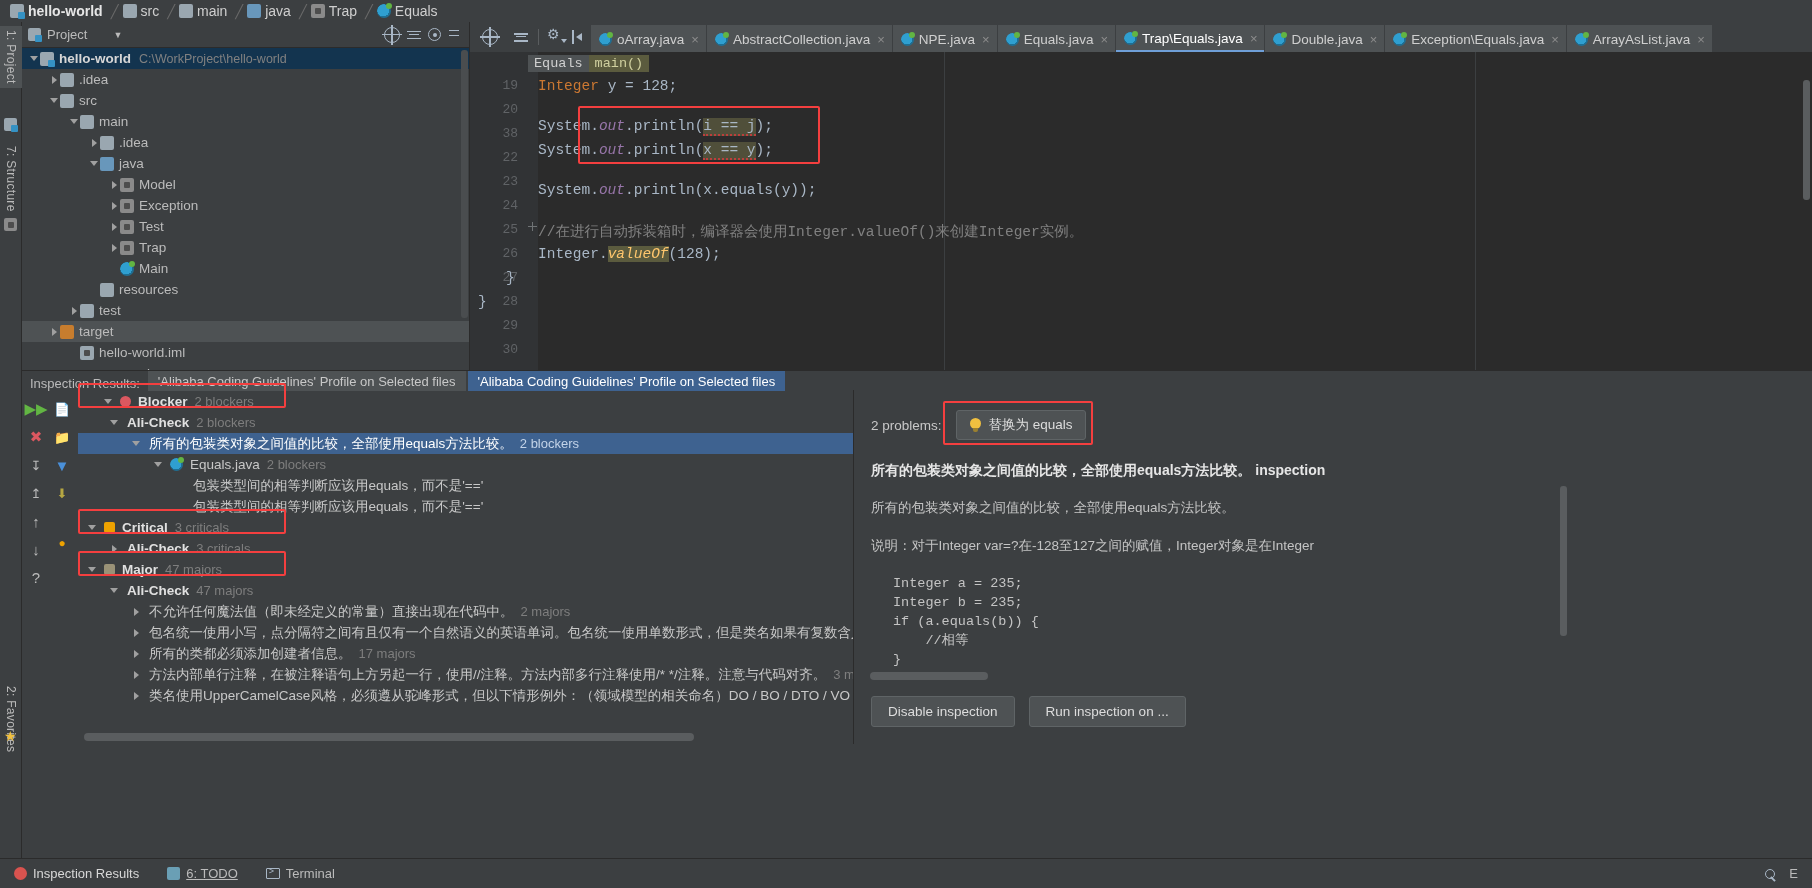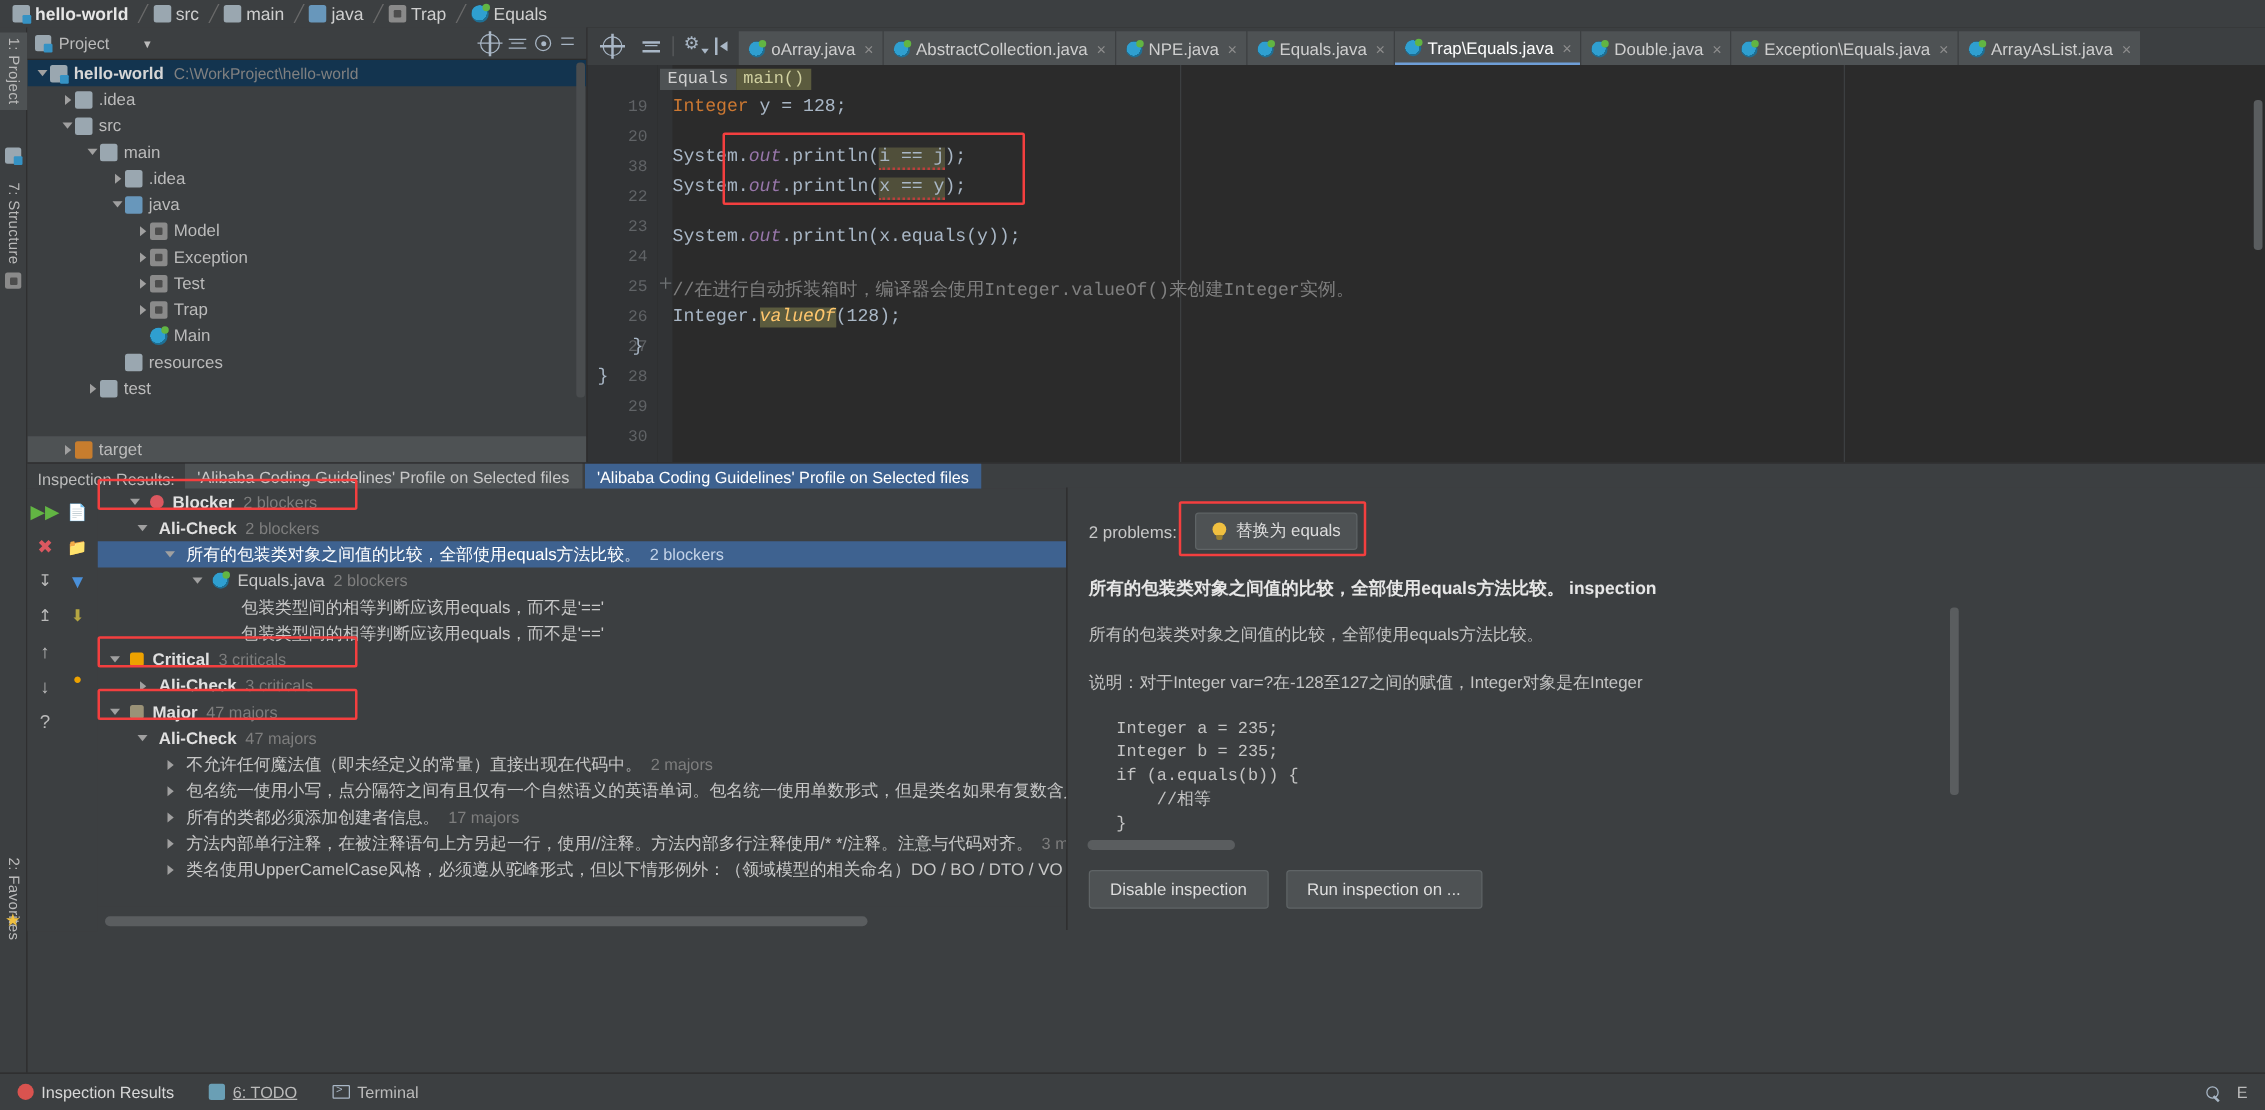--- a/index.html
+++ b/index.html
@@ -485,21 +485,21 @@
           <span class="ic ic-folder"></span>
           <span class="tlabel">resources</span>
         </div>
         <div class="trow" style="padding-left: 46px;">
           <span class="tw">
             <span class="arw arw-right"></span>
           </span>
           <span class="ic ic-folder"></span>
           <span class="tlabel">test</span>
         </div>
-        <div class="trow sel2" style="padding-left: 26px; margin-top: 28px;">
+        <div class="trow sel2" style="padding-left: 26px;">
           <span class="tw">
             <span class="arw arw-right"></span>
           </span>
           <span class="ic ic-folder" style="background: rgb(199, 125, 46);"></span>
           <span class="tlabel">target</span>
         </div>
         <div class="trow" style="padding-left: 46px;">
           <span class="tw"></span>
           <span class="ic ic-sq" style="background: rgb(154, 167, 176);"></span>
           <span class="tlabel">hello-world.iml</span>

